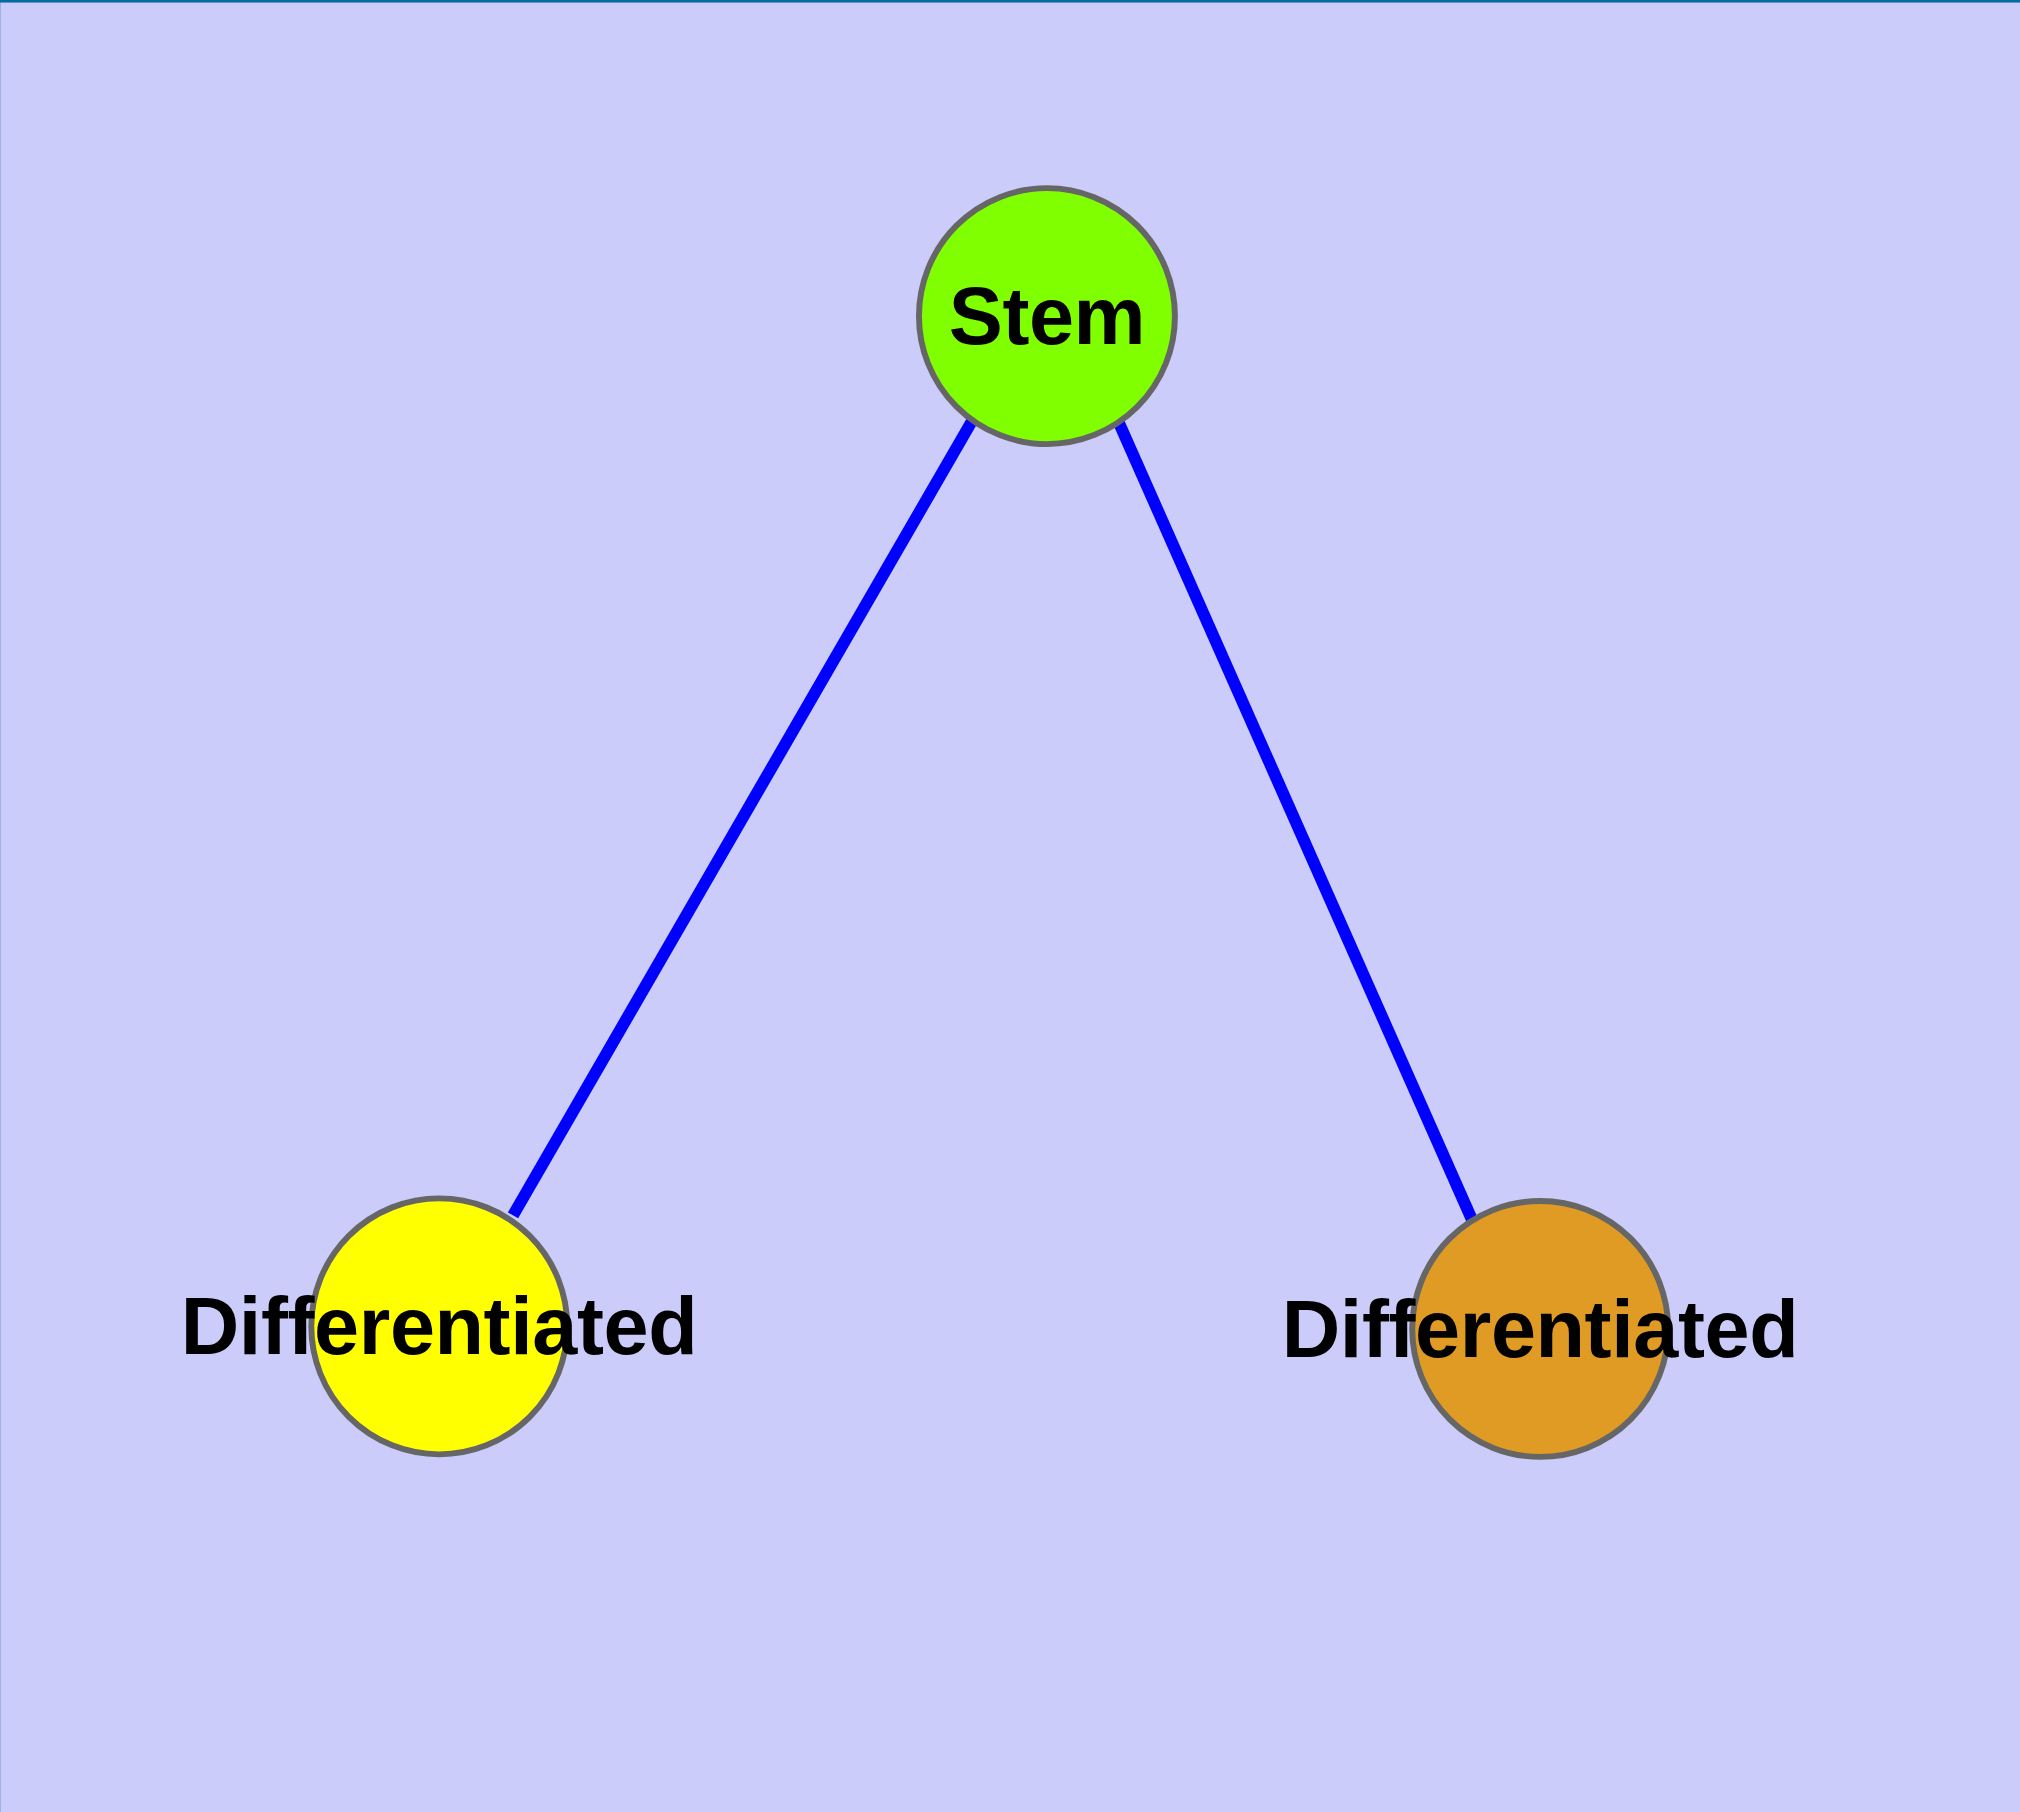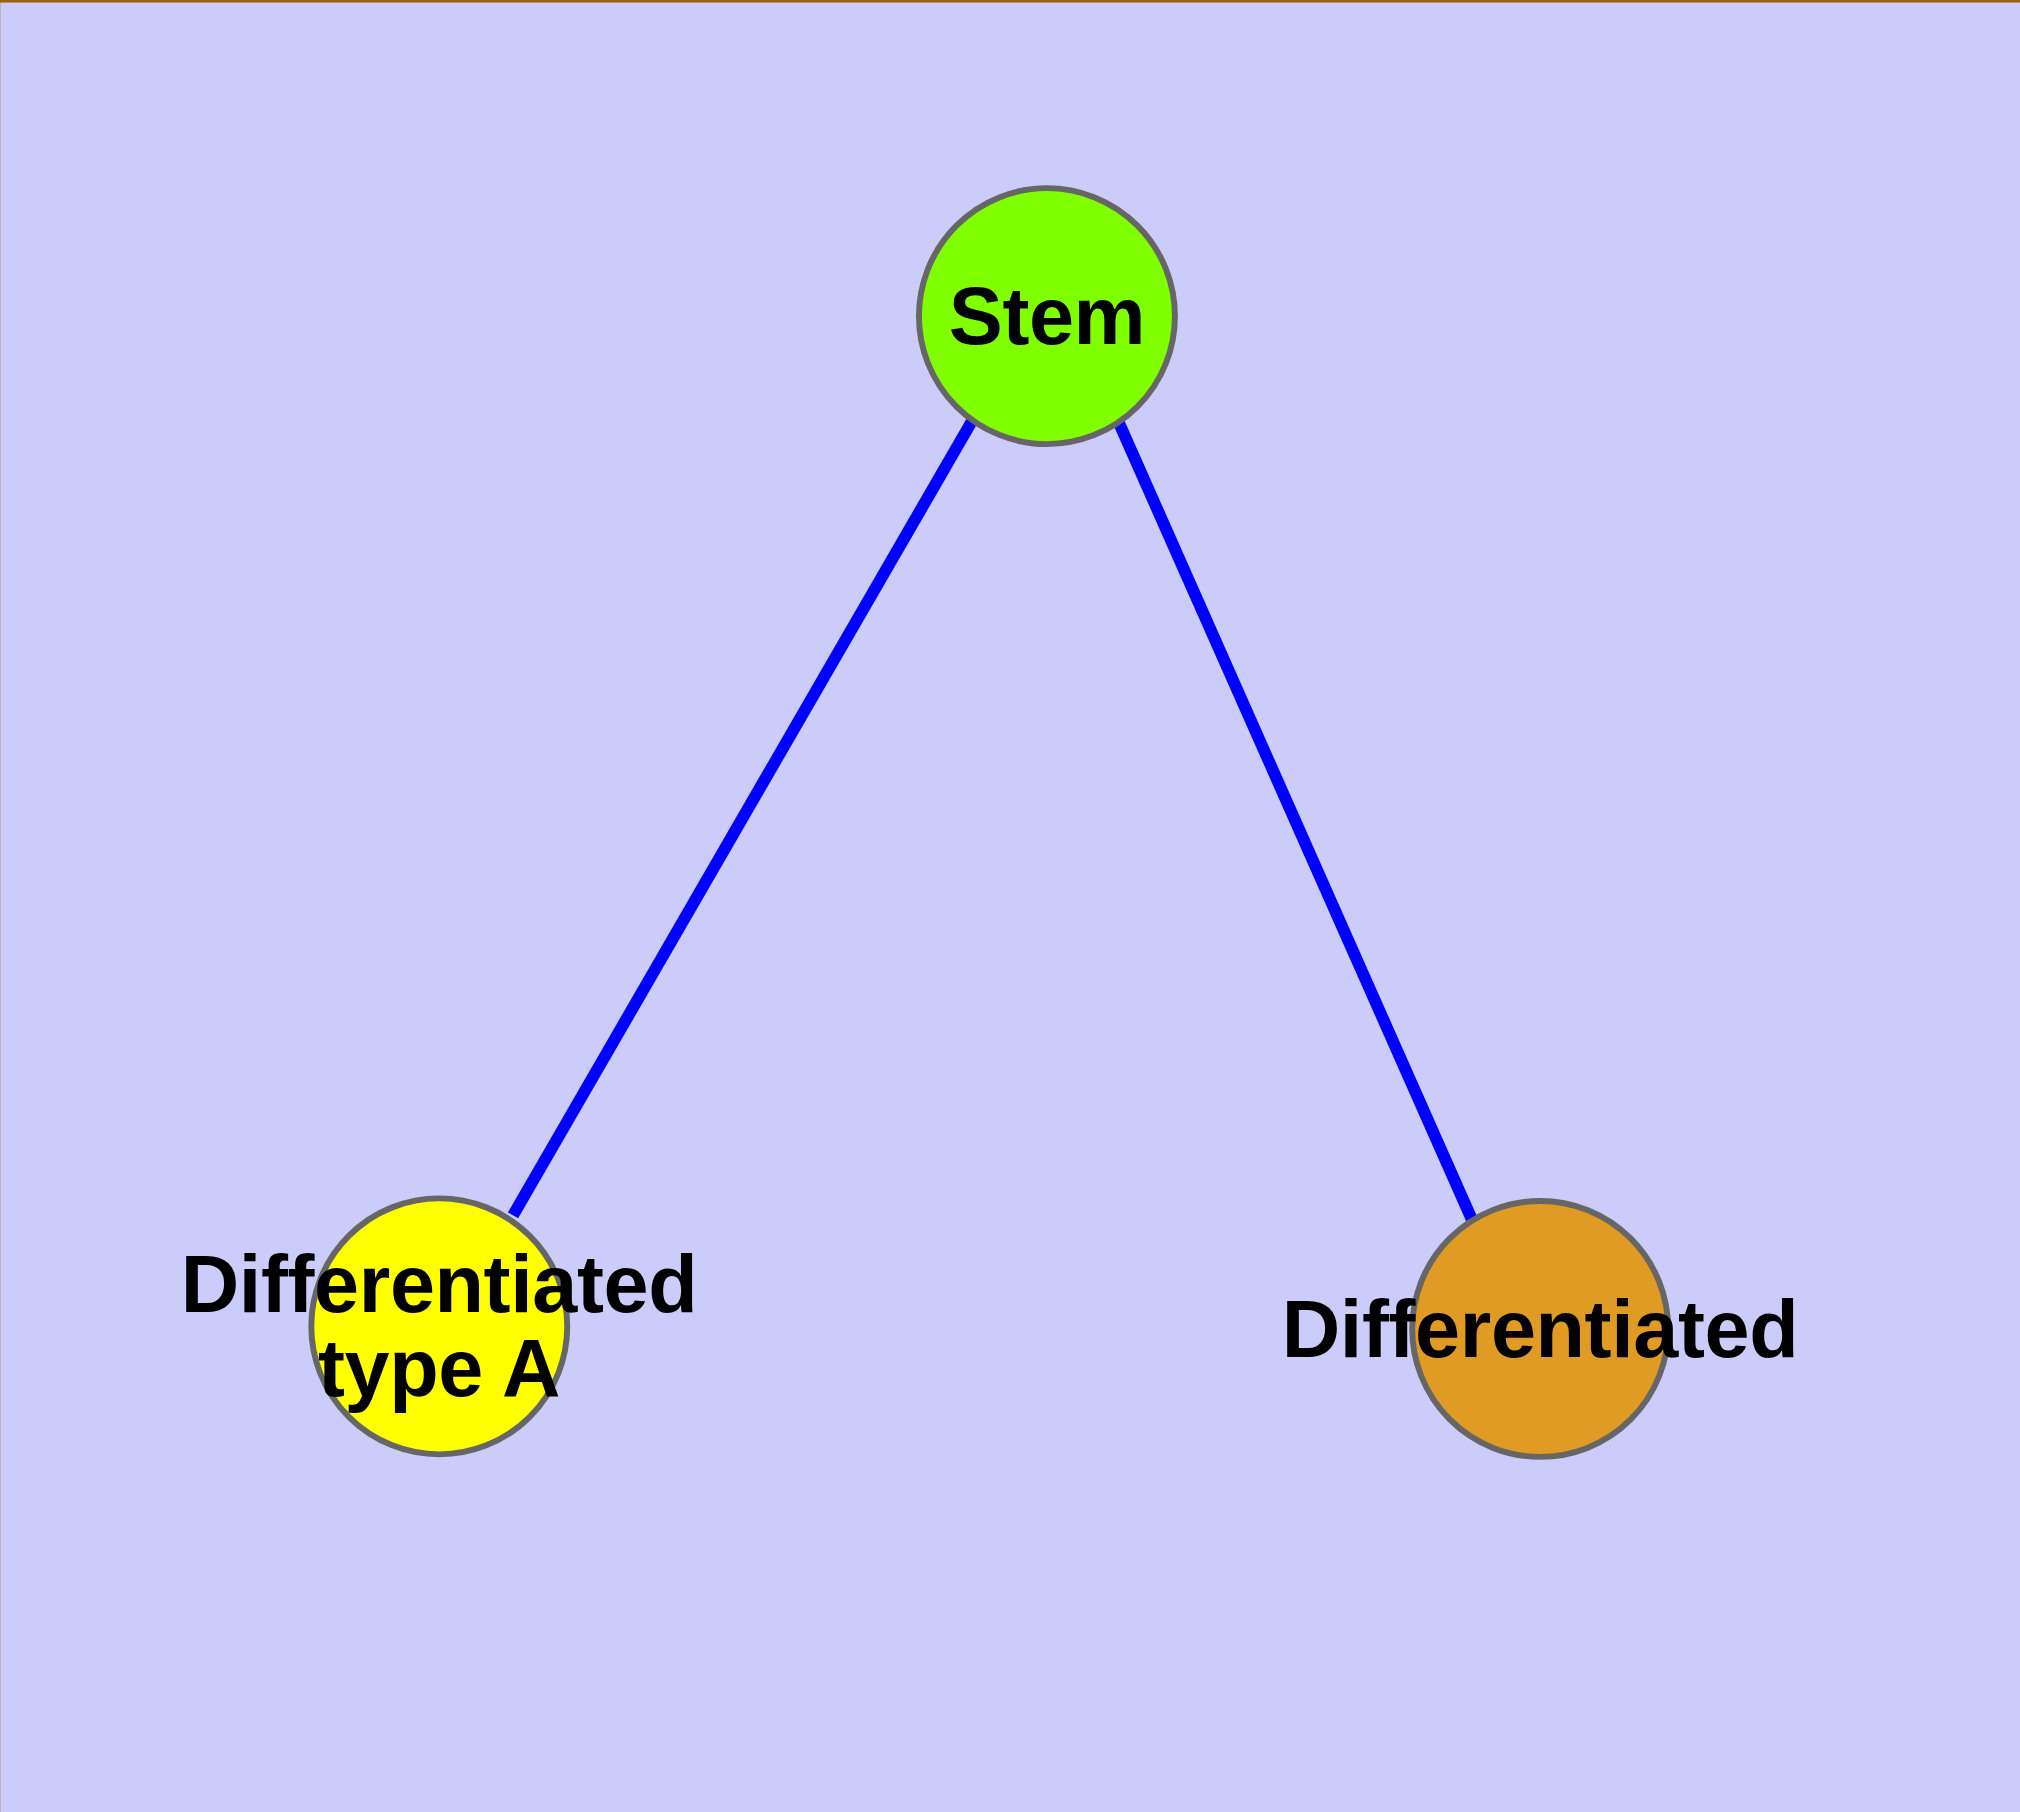--- a/index.html
+++ b/index.html
@@ -11,21 +11,21 @@
   body {
     width: 2021px;
     height: 1812px;
     overflow: hidden;
     font-family: "Liberation Sans", sans-serif;
   }
   #graph-canvas {
     position: relative;
     width: 2021px;
     height: 1812px;
-    background: #a16207;
+    background: #0369a1;
   }
   #graph-svg {
     position: absolute;
     left: 0;
     top: 0;
     width: 2021px;
     height: 1812px;
     display: block;
   }
   .node-label {
@@ -63,21 +63,20 @@
       <circle cx="1235" cy="373" r="151" fill="#80FF00" stroke="#666666" stroke-width="7"></circle>
     </g>
   </svg>
 
   <div class="node-label" style="left:1047px; top:316px;">
     <span class="lbl-line">Stem</span>
   </div>
 
   <div class="node-label" style="left:439px; top:1326px;">
     <span class="lbl-line">Differentiated</span>
-    <span class="lbl-line">type A</span>
   </div>
 
   <div class="node-label" style="left:1540px; top:1329px;">
     <span class="lbl-line">Differentiated</span>
   </div>
 
 </div>
 
 
 </body></html>

